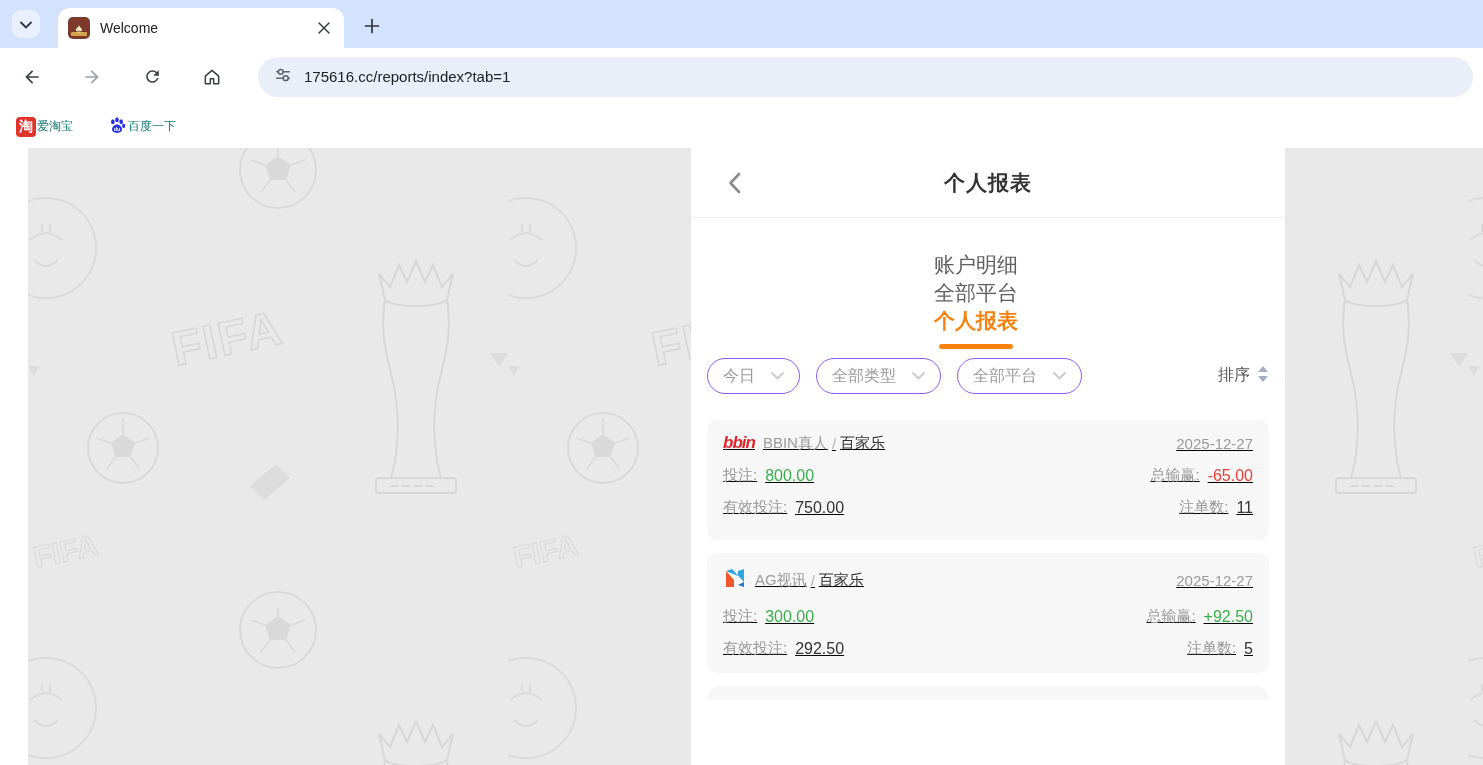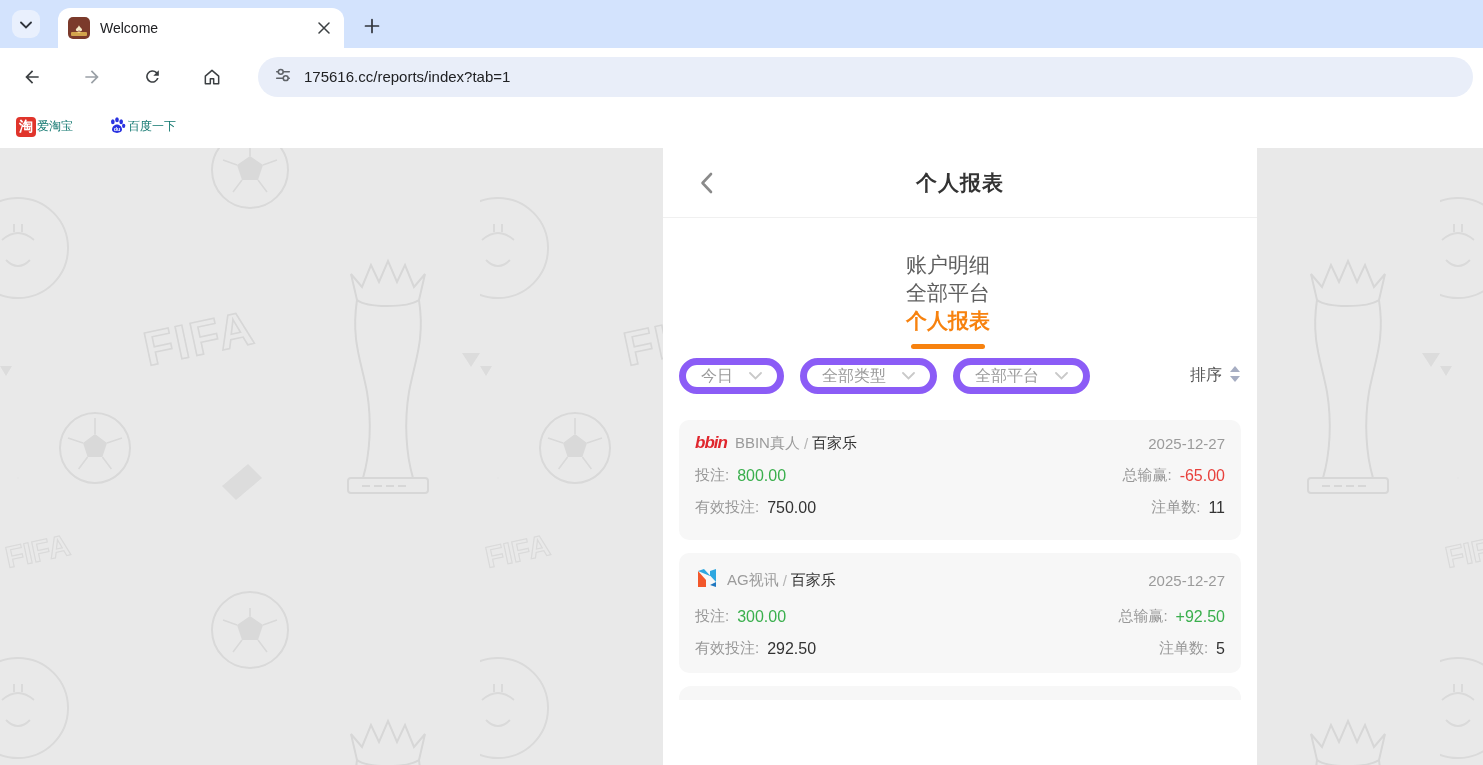--- a/index.html
+++ b/index.html
@@ -31,21 +31,21 @@
     display:flex; align-items:center; padding:0 16px; }
   .omni-url { font-size:15px; color:#202124; margin-left:12px; }
 
   .bookmarks { height:43px; background:#fff; display:flex; align-items:center; padding:0 16px; }
   .bm { display:flex; align-items:center; margin-right:34px; cursor:pointer; }
   .bm-label { font-size:12px; color:#0f766e; margin-left:1px; }
   .tb-icon { width:20px; height:20px; border-radius:4px; background:#e0342b; color:#fff;
     font-size:14px; font-weight:bold; display:flex; align-items:center; justify-content:center; }
 
   
-  .content { position:relative; height:617px; background:#ef4444; }
+  .content { position:relative; height:617px; background:#ef4444;margin-left:28px; }
   .bgsvg { position:absolute; inset:0; }
   .panel { position:absolute; left:663px; top:0; width:594px; height:617px; background:#fff; }
 
   .panel-header { position:relative; height:70px; display:flex; align-items:center;
     justify-content:center; border-bottom:1px solid #f0f0f0; }
   .back-btn { position:absolute; left:30px; top:22px; width:26px; height:26px; display:flex;
     align-items:center; justify-content:center; cursor:pointer; }
   .panel-title { font-size:21px; font-weight:600; color:#333; letter-spacing:1px; }
 
   .summary { margin:19px 16px 0; height:99px; border-radius:10px;
@@ -62,30 +62,30 @@
   .label-mask { height:12px; margin-top:-8px; z-index:2; }
   .value-mask { height:24px; margin-top:13px; }
 
   .tabs { margin-top:33px; padding:0 24px; display:flex;flex-direction:column; }
   .tab-item { font-size:21px; color:#5f5f5f; margin-right:24px; cursor:pointer;
     display:flex; flex-direction:column; align-items:center; }
   .tab-item.active { color:#f7820f; font-weight:700; }
   .tab-underline { width:74px; height:5px; border-radius:3px; background:#f7820f; margin-top:9px; }
 
   .filters { margin-top:9px; padding:0 16px; display:flex; align-items:center; }
-  .pill { height:36px; border:7px solid #8b5cf6; border-radius:18px; display:flex;
+  .pill { height:36px; border:1px solid #8b5cf6; border-radius:18px; display:flex;
     align-items:center; padding:0 15px; margin-right:16px; cursor:pointer; background:#fff; }
   .pill-label { font-size:16px; color:#9b9b9b; }
   .pill-caret { margin-left:16px; display:flex; }
   .sort { margin-left:auto; display:flex; cursor:pointer; }
   .sort-label { font-size:16px; color:#555; margin-right:7px; }
 
   .list { margin-top:26px; padding:0 16px; display:flex; flex-direction:column; }
   .record { background:#f7f7f7; border-radius:10px; height:120px; padding:13px 16px 0;
-    margin-bottom:13px; }
+    margin-bottom:13px;text-decoration:underline; }
   .r-row { display:flex; align-items:center; justify-content:space-between; margin-bottom:13px; }
   .r-left { display:flex; align-items:center; }
   .provider { font-size:15px; color:#9b9b9b; margin:0 4px 0 8px; }
   .slash { font-size:15px; color:#b5b5b5; margin-right:4px; }
   .game { font-size:15px; color:#333; }
   .r-date { font-size:15px; color:#9b9b9b; }
   .r-label { font-size:15px; color:#989898; margin-right:8px; }
   .r-val { font-size:16px; font-weight:500; color:#333; }
   .pos { color:#3aaf4d; } .neg { color:#e8413c; } .green { color:#3aaf4d; }
   .record-sliver { background:#f7f7f7; border-radius:12px 12px 0 0; height:14px; }

